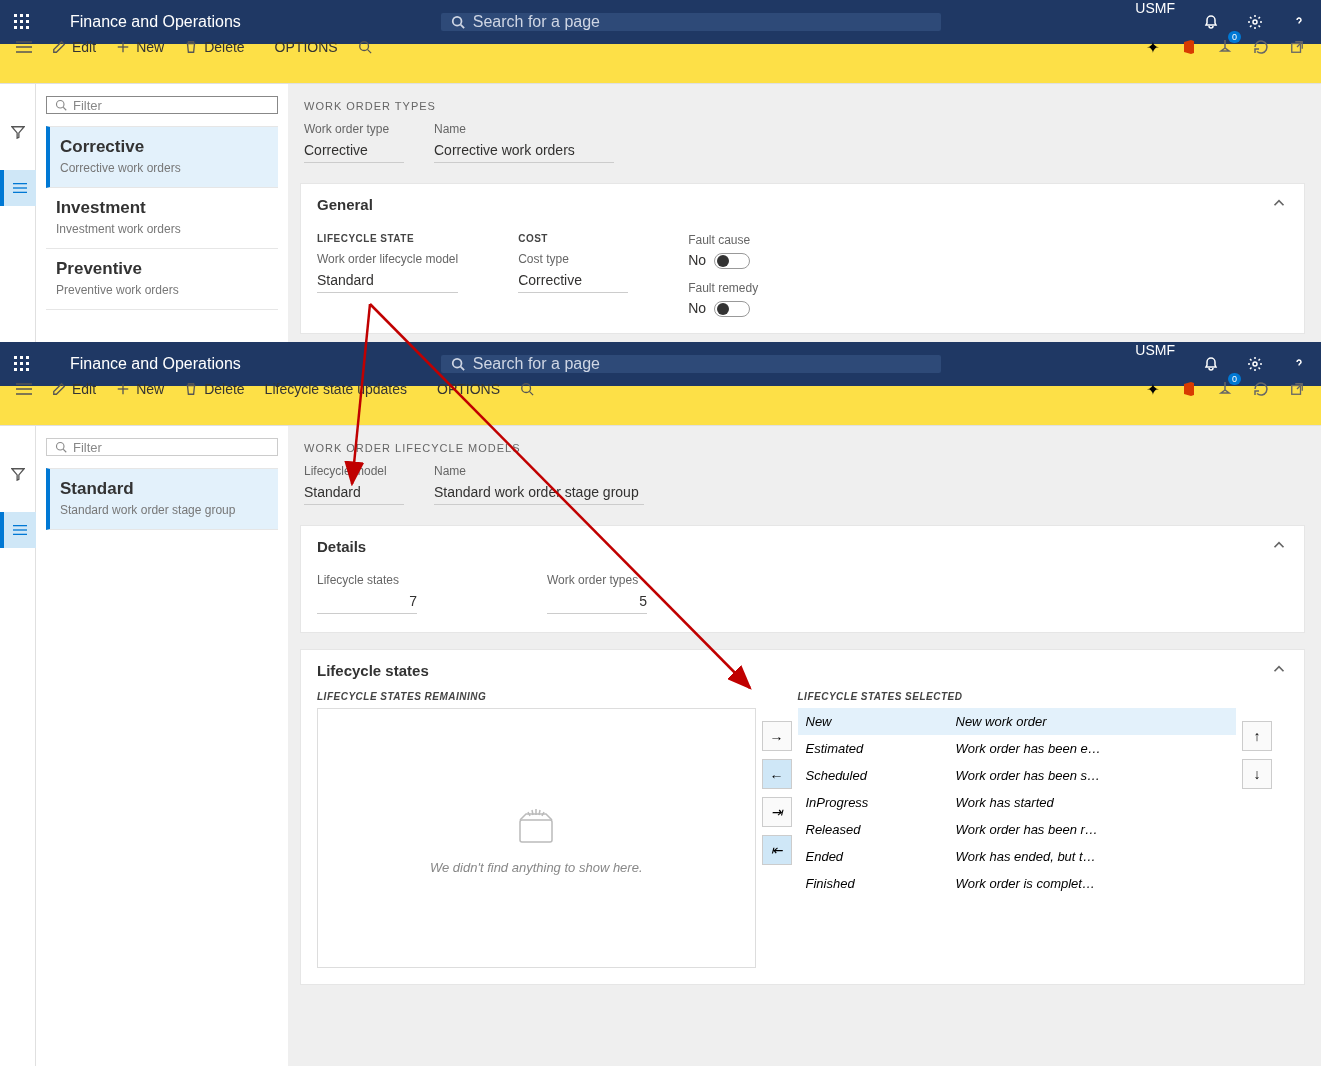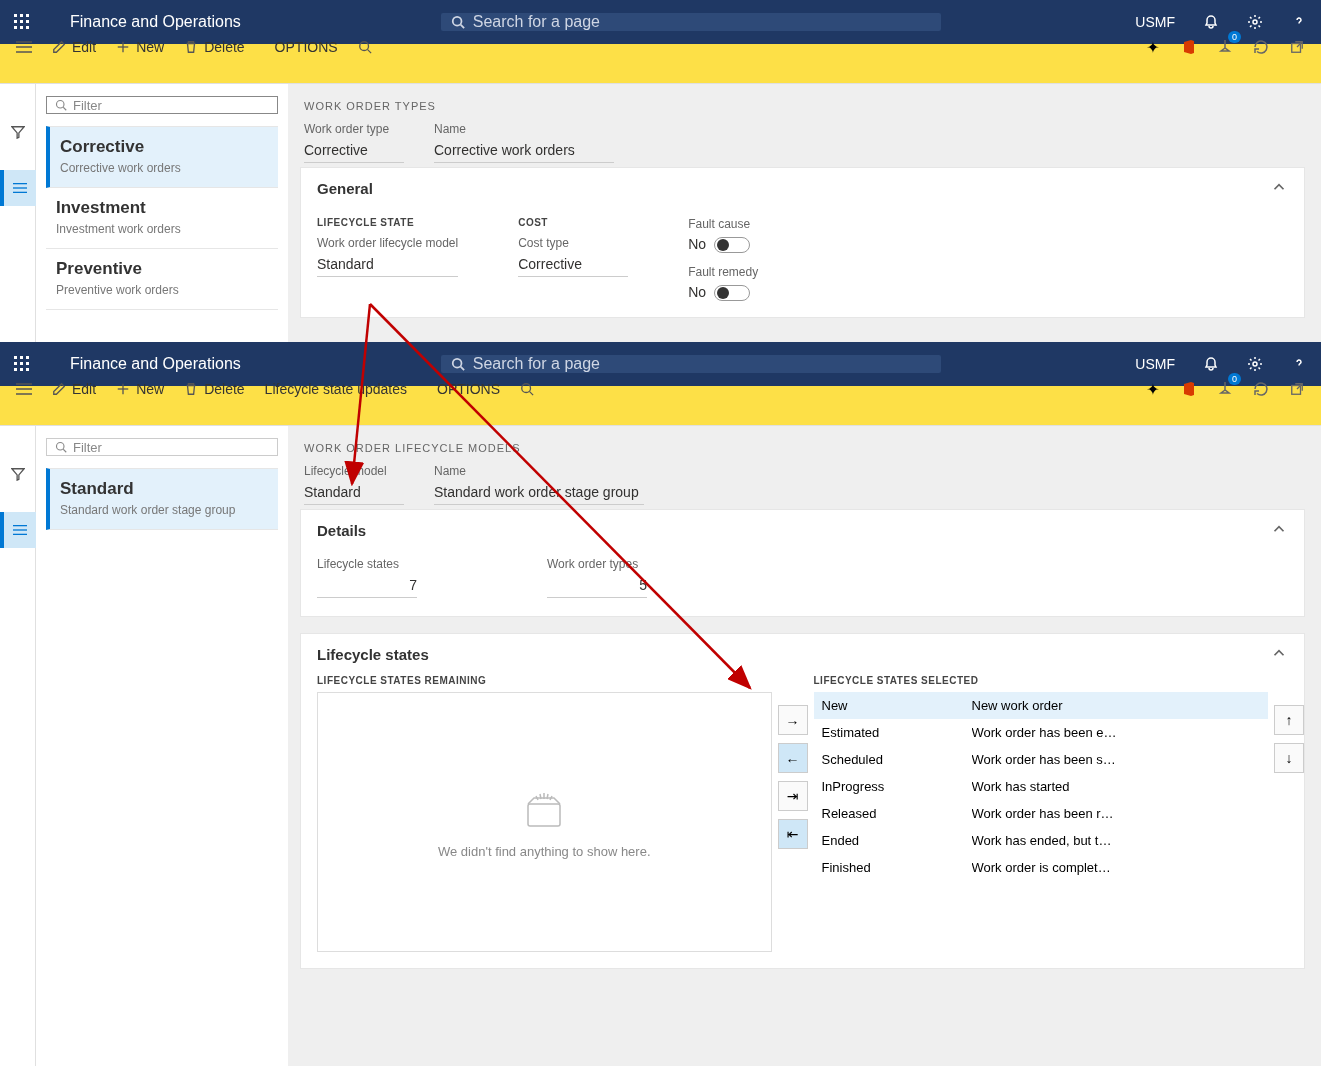--- a/index.html
+++ b/index.html
@@ -4,21 +4,21 @@
 <style>
   * { box-sizing: border-box; margin: 0; padding: 0; font-family: "Segoe UI", Arial, sans-serif; }
   body { background: #fff; width: 1321px; position: relative; }
 
   
   .top-bar { background: #1f3864; height: 44px; display: flex; align-items: center; color: #fff; }
   .waffle { width: 44px; height: 44px; display:flex; align-items:center; justify-content:center; cursor:pointer; }
   .app-title { font-size: 16px; font-weight:400; padding-left: 6px; flex: 0 0 auto; margin-left: 20px; }
   .search-box { margin-left: 200px; background: #2e4a78; height: 18px; width: 500px; border-radius:2px; display:flex; align-items:center; color:#cfd6e4; padding:0 10px; }
   .search-box svg { margin-right:8px; }
-  .top-right { margin-left:auto; display:flex; align-items:center; height:44px; }
+  .top-right { margin-left:auto; display:flex; align-items:flex-start; height:44px; }
   .top-right .le { padding: 0 14px; font-size:14px; }
   .top-icon { width:44px; height:44px; display:flex; align-items:center; justify-content:center; cursor:pointer; }
 
   
   .action-bar { height:40px; background:#fde047; border-bottom:1px solid #e0e0e0; display:flex; align-items:flex-end; padding:16px 6px; }
   .hamburger { width:36px; height:40px; display:flex; align-items:center; justify-content:center; cursor:pointer; }
   .act { display:flex; align-items:center; padding:0 10px; height:40px; font-size:14px; color:#333; cursor:pointer; }
   .act svg, .act .icon-ph { margin-right:6px; }
   .act-sep-space { width:10px; }
   .action-right { margin-left:auto; display:flex; align-items:center; }
@@ -35,42 +35,42 @@
   .filter-input { width:100%; height:18px; border:1px solid #888; display:flex; align-items:center; padding:0 8px; color:#888; font-size:13px; }
   .filter-input svg { margin-right:6px; }
   .list-item { border-top:1px solid #e6e6e6; border-bottom:1px solid #e6e6e6; padding:10px 10px 12px 10px; margin-top:12px; cursor:pointer; }
   .list-item + .list-item { margin-top:0; border-top:none; }
   .list-item.selected { background:#e3f1fb; border-left:4px solid #0078d4; }
   .li-title { font-size:17px; font-weight:600; color:#333; margin-bottom:4px;}
   .li-sub { font-size:12px; color:#777; }
 
   .detail-pane { flex:1; padding:0 16px 16px 12px; }
   .page-caption { font-size:11px; color:#666; letter-spacing:1px; padding:16px 4px 10px 4px; }
-  .header-fields { display:flex; gap:30px; padding:0 4px 4px 4px; }
+  .header-fields { display:flex; gap:30px; padding:0 4px 20px 4px; }
   .hf { min-width:100px; }
   .hf-label { font-size:12px; color:#666; margin-bottom:4px;}
   .hf-value { font-size:14px; color:#323130; border-bottom:1px solid #ccc; padding: 2px 0 4px 0; min-width:90px;}
   .hf-link { color:#0066cc; }
 
   .panel { background:#fff; border:1px solid #e6e6e6; margin-bottom:16px; }
   .panel-hdr { display:flex; align-items:center; justify-content:space-between; padding:10px 16px; font-size:15px; font-weight:600; color:#333; }
   .panel-body { padding:8px 16px 16px 16px; display:flex; gap:60px; flex-wrap:wrap;}
   .group-caption { font-size:10px; font-weight:600; letter-spacing:0.5px; color:#444; margin-bottom:8px; }
   .field-label { font-size:12px; color:#666; margin-bottom:4px;}
   .field-value { font-size:14px; color:#323130; border-bottom:1px solid #ccc; padding:2px 0 4px 0; min-width:110px; }
   .toggle { display:inline-block; width:36px; height:16px; border:1px solid #999; border-radius:10px; position:relative; background:#fff; vertical-align:middle; margin-left:8px;}
   .toggle::after { content:""; position:absolute; width:12px; height:12px; background:#333; border-radius:50%; top:1px; left:2px; }
   .toggle-label { font-size:14px; color:#323130; }
 
   
   .counts { display:flex; gap:130px; padding:6px 16px 18px 16px; }
   .count-col .field-value { text-align:right; min-width:100px; }
 
   
-  .dual { display:flex; gap:6px; padding:0 0 16px 16px; }
+  .dual { display:flex; gap:6px; padding:0 32px 16px 16px;font-style:italic; }
   .remaining, .selected-list { flex:1; }
   .dual-caption { font-size:10px; font-weight:600; letter-spacing:0.5px; color:#444; margin-bottom:6px; }
   .remain-box { border:1px solid #ddd; height:260px; display:flex; flex-direction:column; align-items:center; justify-content:center; color:#888; font-size:13px; }
   .remain-box svg { margin-bottom:10px; }
 
   .sel-table { width:100%; font-size:13px; }
   .sel-row { display:flex; padding:6px 8px; }
   .sel-row.sel { background:#e3f1fb; }
   .sel-c1 { width:150px; }
   .sel-c2 { flex:1; white-space:nowrap; overflow:hidden; text-overflow:ellipsis; }

